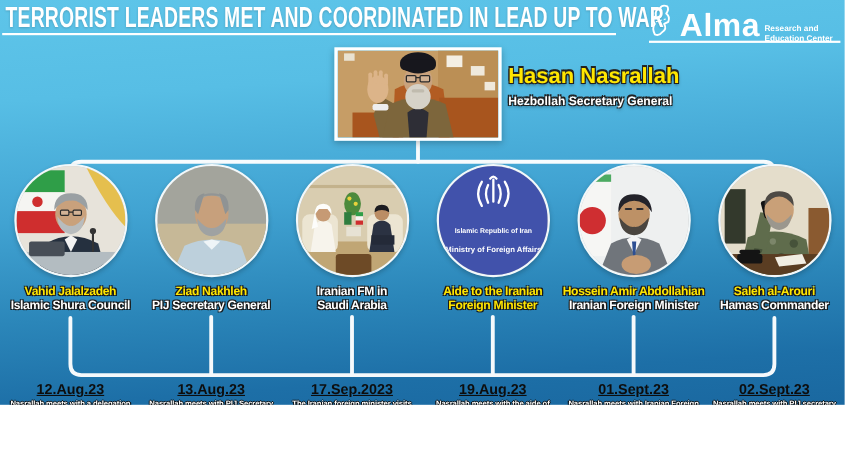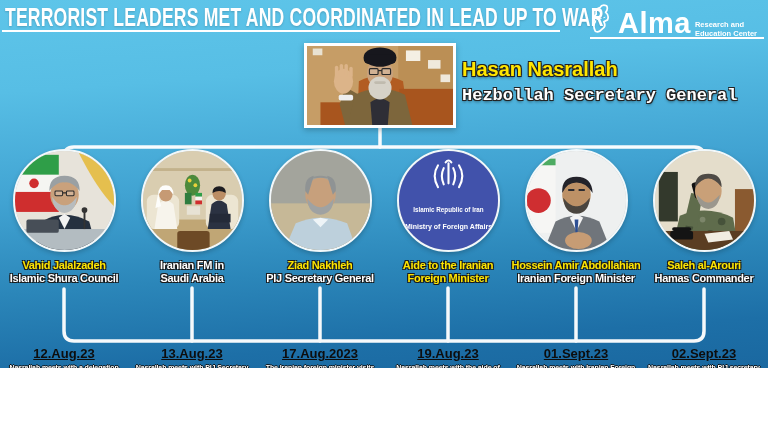--- a/index.html
+++ b/index.html
@@ -28,23 +28,22 @@
   .root-photo {
     position:absolute; left:304px; top:43px; width:152px; height:85px; z-index:2;
     border:3px solid #fff; box-shadow:0 2px 6px rgba(0,0,0,0.25); overflow:hidden;
   }
   .root-text { position:absolute; left:462px; top:58px; z-index:2; }
   .root-name {
     font-size:20px; font-weight:bold; color:#ffe600; white-space:nowrap;
     text-shadow:-1px -1px 0 #222,1px -1px 0 #222,-1px 1px 0 #222,1px 1px 0 #222,0 2px 3px rgba(0,0,0,.5);
   }
   .root-role {
-    margin-top:5px; font-size:17px; font-weight:bold; color:#fff; white-space:nowrap;
+    margin-top:5px; font-size:11px; font-weight:bold; color:#fff; white-space:nowrap;
     text-shadow:-1px -1px 0 #222,1px -1px 0 #222,-1px 1px 0 #222,1px 1px 0 #222,0 2px 3px rgba(0,0,0,.5);
-    font-family:Liberation Mono, monospace;
   }
   
   .nodes-row { position:absolute; left:0; top:149px; width:768px; display:flex; z-index:2; }
   .col { width:128px; display:flex; flex-direction:column; align-items:center; }
   .circle {
     width:103px; height:103px; border-radius:50%; overflow:hidden;
     border:2px solid #f2f8fa; box-shadow:0 2px 5px rgba(0,0,0,0.22); background:#ccc;
   }
   .circle svg { display:block; width:100%; height:100%; }
   .node-title, .node-subtitle {
@@ -162,20 +161,38 @@
           <circle cx="73" cy="62" r="3" fill="#333333"></circle>
         </svg>
       </div>
       <div class="node-title" style="color: rgb(255, 230, 0);">Vahid Jalalzadeh</div>
       <div class="node-subtitle" style="color: rgb(255, 255, 255);">Islamic Shura Council</div>
     </div>
 
     <div class="col">
       <div class="circle">
         <svg viewBox="0 0 104 104">
+          <rect width="104" height="104" fill="#a3a49c"></rect>
+          <rect y="55" width="104" height="49" fill="#c6b897"></rect>
+          <path d="M14,104 L26,76 Q52,64 80,76 L90,104 Z" fill="#bdd0dc"></path>
+          <path d="M44,72 L52,70 L60,72 L52,80 Z" fill="#eef4f7"></path>
+          <ellipse cx="52" cy="46" rx="16" ry="18" fill="#c7a07c"></ellipse>
+          <path d="M36,42 Q35,28 45,26 L39,46 Z" fill="#8f9394"></path>
+          <path d="M68,42 Q69,28 59,26 L65,46 Z" fill="#8f9394"></path>
+          <path d="M38,30 Q52,22 66,30 Q52,26 38,30 Z" fill="#8f9394" opacity="0.85"></path>
+          <path d="M38,50 Q39,66 52,67 Q65,66 66,50 Q58,60 52,59 Q46,60 38,50 Z" fill="#9fa2a2"></path>
+        </svg>
+      </div>
+      <div class="node-title" style="color: rgb(255, 230, 0);">Ziad Nakhleh</div>
+      <div class="node-subtitle" style="color: rgb(255, 255, 255);">PIJ Secretary General</div>
+    </div>
+
+    <div class="col">
+      <div class="circle">
+        <svg viewBox="0 0 104 104">
           <rect width="104" height="104" fill="#d9cdb0"></rect>
           <rect y="18" width="104" height="3" fill="#c3b28c"></rect>
           <rect y="72" width="104" height="32" fill="#c0a675"></rect>
           <ellipse cx="52" cy="36" rx="8" ry="11" fill="#4c8a3c"></ellipse>
           <circle cx="49" cy="31" r="2" fill="#e8d23c"></circle>
           <circle cx="55" cy="36" r="2" fill="#e8d23c"></circle>
           <rect x="44" y="44" width="7" height="12" fill="#2f7d3f"></rect>
           <rect x="55" y="44" width="7" height="4" fill="#2f9e48"></rect>
           <rect x="55" y="48" width="7" height="4" fill="#f5f5f2"></rect>
           <rect x="55" y="52" width="7" height="4" fill="#cf2e2e"></rect>
@@ -193,38 +210,20 @@
           <rect x="36" y="84" width="34" height="20" rx="3" fill="#6d4a26"></rect>
         </svg>
       </div>
       <div class="node-title" style="color: rgb(255, 255, 255);">Iranian FM in</div>
       <div class="node-subtitle" style="color: rgb(255, 255, 255);">Saudi Arabia</div>
     </div>
 
     <div class="col">
       <div class="circle">
         <svg viewBox="0 0 104 104">
-          <rect width="104" height="104" fill="#a3a49c"></rect>
-          <rect y="55" width="104" height="49" fill="#c6b897"></rect>
-          <path d="M14,104 L26,76 Q52,64 80,76 L90,104 Z" fill="#bdd0dc"></path>
-          <path d="M44,72 L52,70 L60,72 L52,80 Z" fill="#eef4f7"></path>
-          <ellipse cx="52" cy="46" rx="16" ry="18" fill="#c7a07c"></ellipse>
-          <path d="M36,42 Q35,28 45,26 L39,46 Z" fill="#8f9394"></path>
-          <path d="M68,42 Q69,28 59,26 L65,46 Z" fill="#8f9394"></path>
-          <path d="M38,30 Q52,22 66,30 Q52,26 38,30 Z" fill="#8f9394" opacity="0.85"></path>
-          <path d="M38,50 Q39,66 52,67 Q65,66 66,50 Q58,60 52,59 Q46,60 38,50 Z" fill="#9fa2a2"></path>
-        </svg>
-      </div>
-      <div class="node-title" style="color: rgb(255, 230, 0);">Ziad Nakhleh</div>
-      <div class="node-subtitle" style="color: rgb(255, 255, 255);">PIJ Secretary General</div>
-    </div>
-
-    <div class="col">
-      <div class="circle">
-        <svg viewBox="0 0 104 104">
           <rect width="104" height="104" fill="#4152ab"></rect>
           <g stroke="#ffffff" stroke-width="2.2" fill="none" stroke-linecap="round">
             <path d="M41,15 Q34,26 41,38"></path>
             <path d="M47,18 Q43,26 47,35"></path>
             <path d="M63,15 Q70,26 63,38"></path>
             <path d="M57,18 Q61,26 57,35"></path>
             <path d="M52,13 L52,34"></path>
             <path d="M49,12 Q52,8 55,12"></path>
           </g>
           <text x="52" y="64" text-anchor="middle" font-size="6.6" font-weight="bold" fill="#ffffff" font-family="Liberation Sans, sans-serif">Islamic Republic of Iran</text>
@@ -291,21 +290,21 @@
   <div class="timeline-row">
     <div class="col">
       <div class="entry-date">12.Aug.23</div>
       <div class="entry-desc">Nasrallah meets with a delegation from the Foreign and Security Policy Committee of the Islamic Shura Council of Iran, headed by Vahid Jalalzadeh</div>
     </div>
     <div class="col">
       <div class="entry-date">13.Aug.23</div>
       <div class="entry-desc">Nasrallah meets with PIJ Secretary General Ziad Nakhleh and his deputy, Muhammad al-Hindi</div>
     </div>
     <div class="col">
-      <div class="entry-date">17.Aug.2023</div>
+      <div class="entry-date">17.Sep.2023</div>
       <div class="entry-desc">The Iranian foreign minister visits Saudi Arabia</div>
     </div>
     <div class="col">
       <div class="entry-date">19.Aug.23</div>
       <div class="entry-desc">Nasrallah meets with the aide of Hossein Amir Abdollahian (Iranian foreign minister)</div>
     </div>
     <div class="col">
       <div class="entry-date">01.Sept.23</div>
       <div class="entry-desc">Nasrallah meets with Iranian Foreign Minister Amir Abdollahian and the delegation that accompanied him in the presence of the Iranian ambassador to Beirut, Seyyed Mojtaba Amani</div>
     </div>

